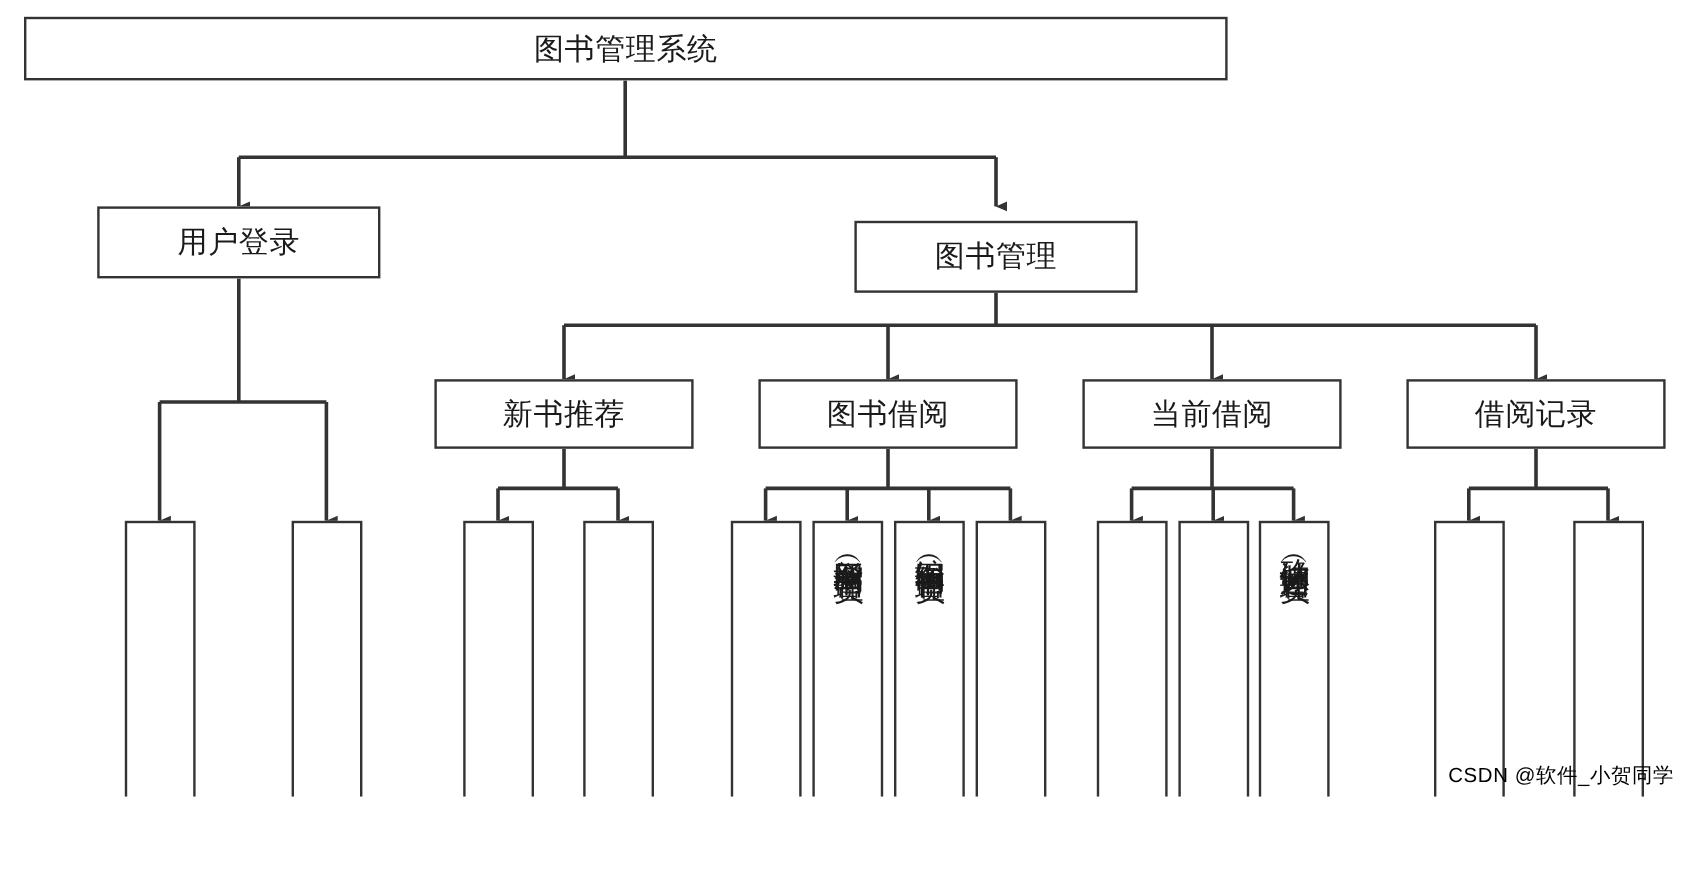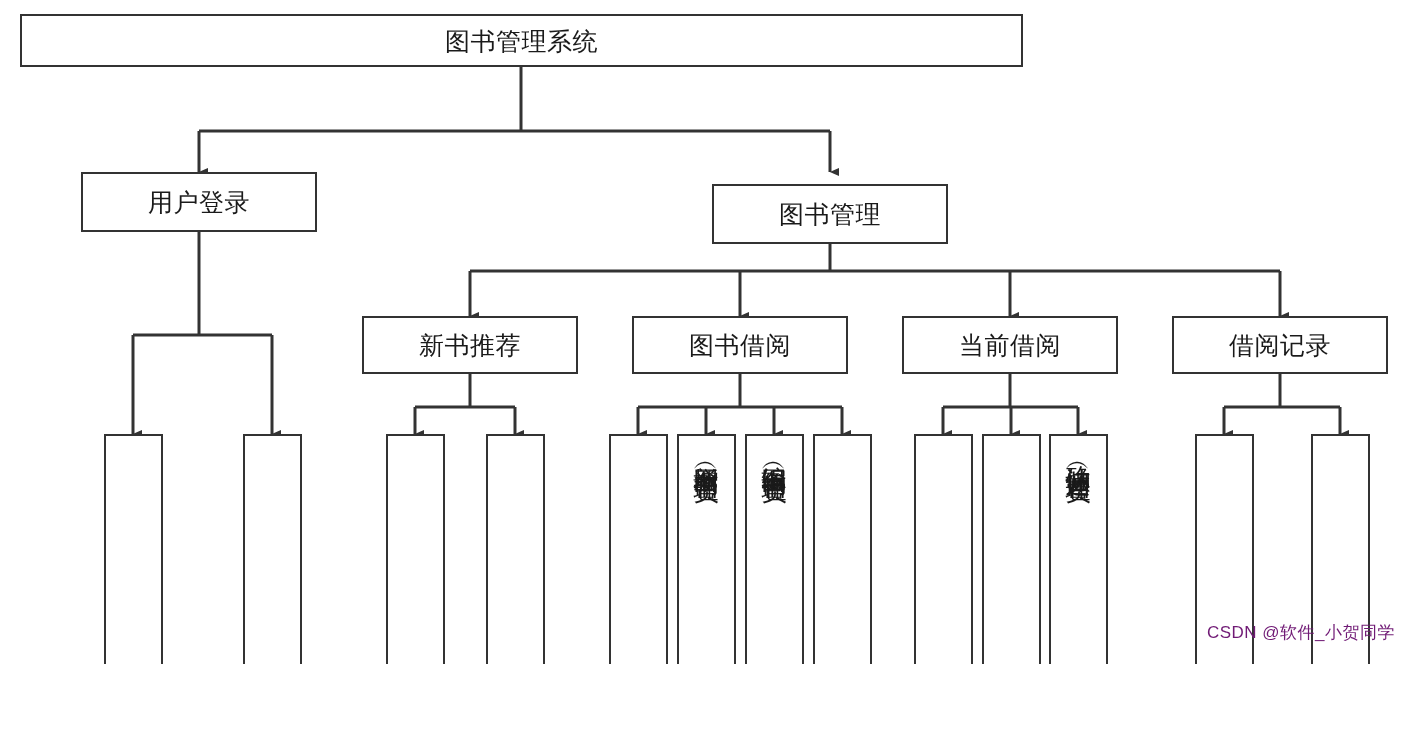--- a/index.html
+++ b/index.html
@@ -59,23 +59,23 @@
   .v-node .label {
     writing-mode: vertical-rl;
     text-orientation: upright;
     font-size: 25px;
     line-height: 1.12;
     letter-spacing: 2px;
   }
   #watermark {
     position: absolute;
     right: 10px;
-    bottom: 20px;
+    bottom: 6px;
     font-size: 17px;
-    color: #701a75;
+    color: #000000;
     letter-spacing: 0.5px;
     user-select: none;
   }
 </style>
 </head>
 <body>
 
 <div id="canvas">
 
   <svg id="edges" viewBox="0 0 1405 747">

